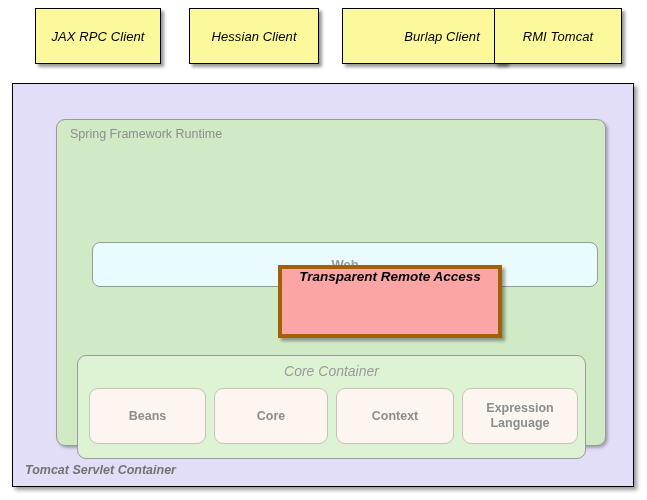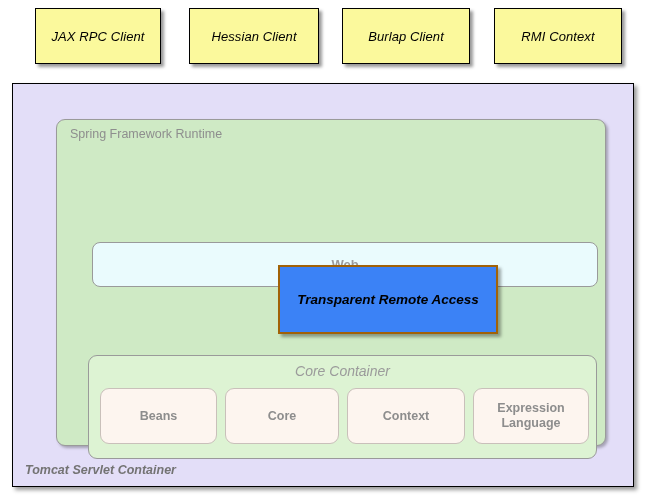--- a/index.html
+++ b/index.html
@@ -46,21 +46,21 @@
   .client-box .label {
     font-size: 13px;
     font-style: italic;
     font-weight: normal;
     color: #000000;
     white-space: nowrap;
     letter-spacing: 0.1px;
   }
   #client-0 { left: 35px;  width: 124px; }
   #client-1 { left: 189px; width: 128px; }
-  #client-2 { left: 342px; width: 126px; }
+  #client-2 { left: 342px; width: 126px; padding-left: 36px; }
   #client-3 { left: 494px; width: 126px; }
 
   
   #tomcat-container {
     position: absolute;
     left: 12px;
     top: 83px;
     width: 620px;
     height: 402px;
     background: #e3def8;
@@ -115,21 +115,21 @@
   }
   #web-band .band-label {
     font-size: 13px;
     font-weight: bold;
     color: #9b9b9b;
   }
 
   
   #core-container {
     position: absolute;
-    left: 31px;
+    left: 20px;
     top: 235px;
     width: 507px;
     height: 102px;
     background: #ddf3d3;
     border: 1px solid #9a9a9a;
     border-radius: 9px;
   }
   #core-container-label {
     position: absolute;
     left: 0;
@@ -166,24 +166,23 @@
     line-height: 15px;
   }
   #module-0 { left: 11px;  width: 115px; }
   #module-1 { left: 136px; width: 112px; }
   #module-2 { left: 258px; width: 116px; }
   #module-3 { left: 384px; width: 114px; }
 
   
   .highlight-box {
     position: absolute;
-    background: #3b82f6;
-    border: 2px solid #a16207;
-    display: flex;
-    align-items: center;
+    background: #fca5a5;
+    border: 4px solid #a16207;
+    display: flex;
     justify-content: center;
     box-shadow: 3px 3px 3px rgba(0,0,0,0.35);
     z-index: 5;
   }
   .highlight-box .hl-label {
     font-size: 13.5px;
     font-weight: bold;
     font-style: italic;
     color: #000000;
     white-space: nowrap;
@@ -214,21 +213,21 @@
 
     <div class="client-box" id="client-0">
       <span class="label">JAX RPC Client</span>
     </div>
 
     <div class="client-box" id="client-2">
       <span class="label">Burlap Client</span>
     </div>
 
     <div class="client-box" id="client-3">
-      <span class="label">RMI Context</span>
+      <span class="label">RMI Tomcat</span>
     </div>
 
   </div>
 
   <div id="tomcat-container">
 
     <div id="spring-runtime">
 
       <div id="spring-runtime-label">Spring Framework Runtime</div>
 

